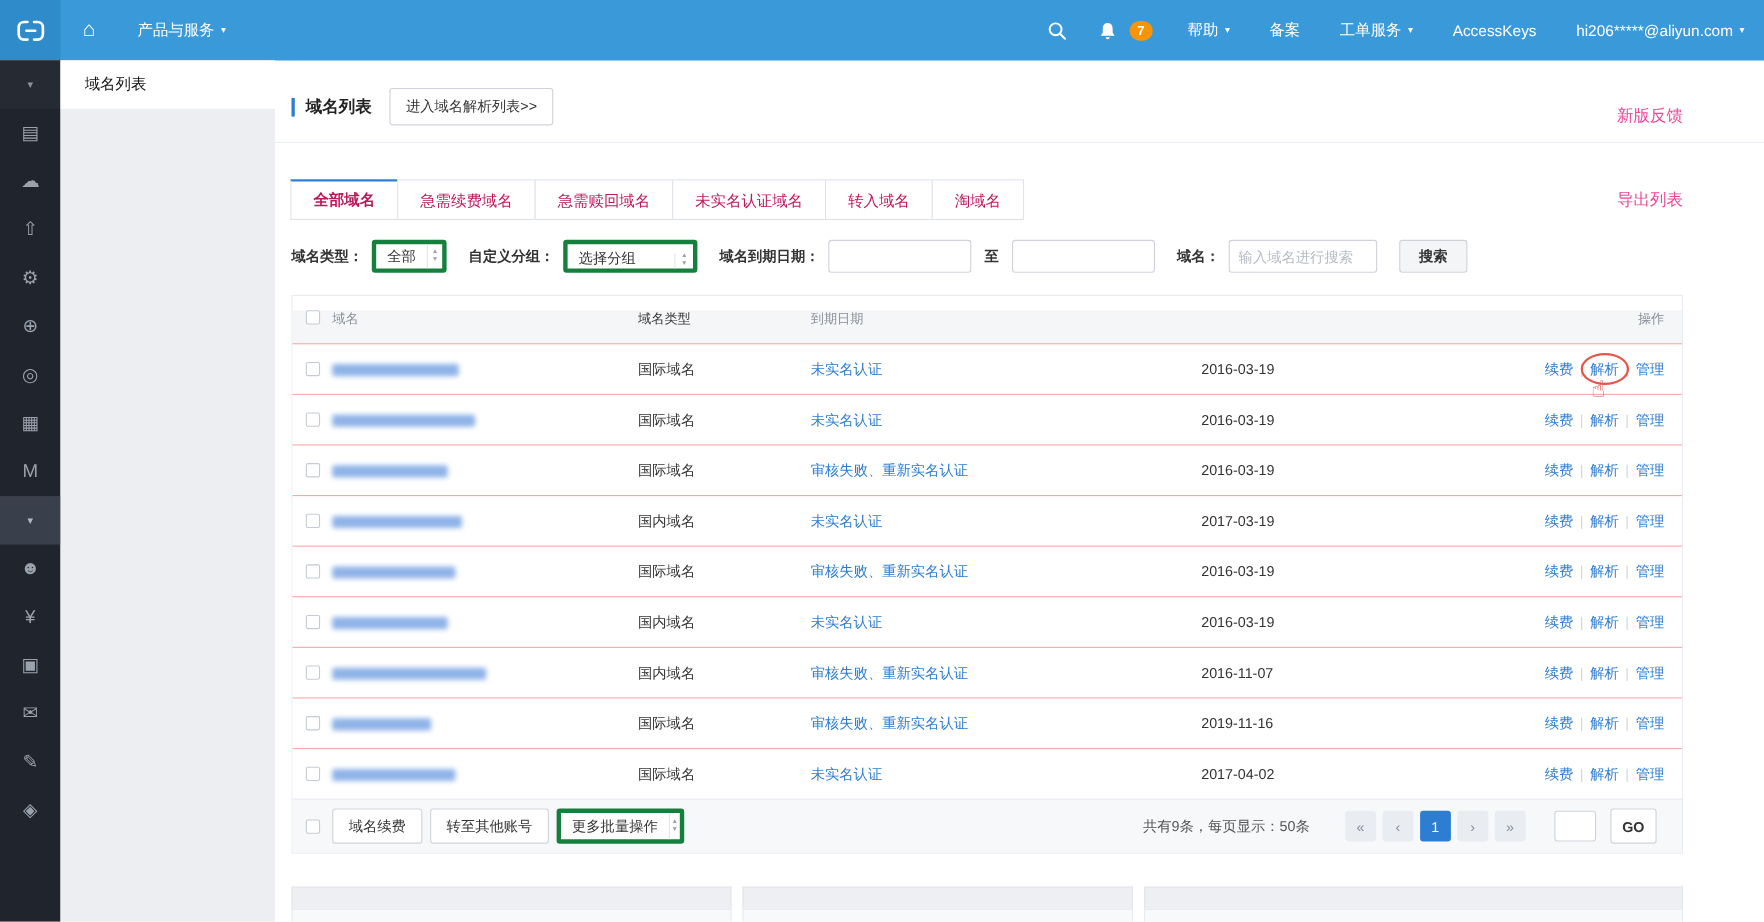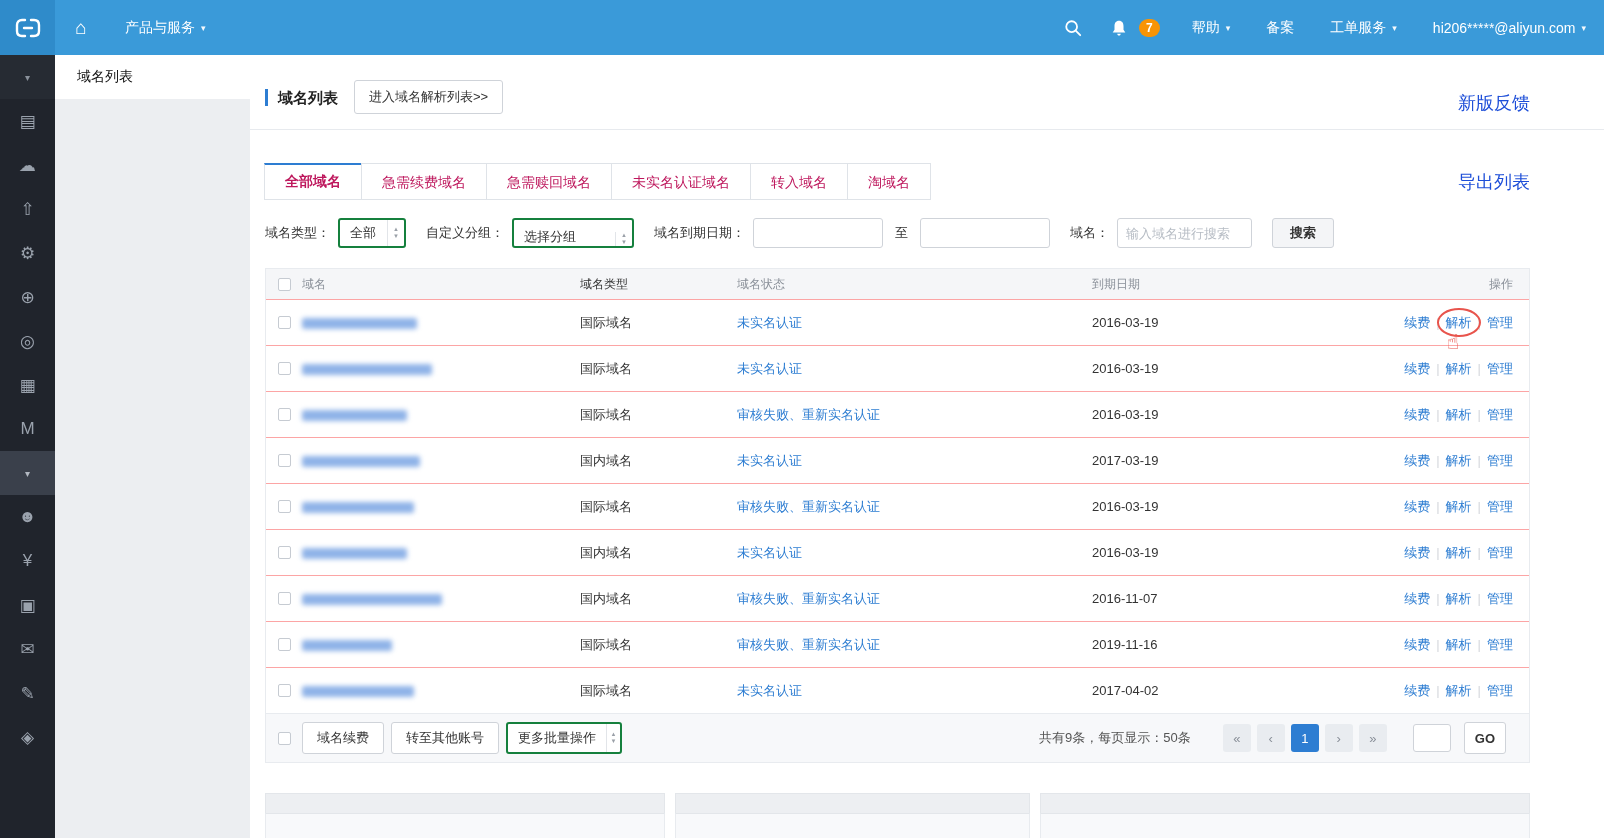--- a/index.html
+++ b/index.html
@@ -30,47 +30,47 @@
   .subnav-item { height:44px; display:flex; align-items:center; padding:0 22px; font-size:14px; color:#444; cursor:pointer; }
   .subnav-item.active { background:#fff; color:#111; }
 
   .main { flex:1; padding:0 74px 0 15px; overflow:hidden; }
 
   
   .page-head { margin-top:24px; display:flex; align-items:center; height:36px; }
   .page-title { font-size:15px; font-weight:bold; color:#222; padding-left:10px; border-left:3px solid #2d7dd2; line-height:17px; }
   .btn { height:34px; padding:0 14px; background:#fff; border:1px solid #cfd3d9; border-radius:3px; font-size:13px; color:#333; display:inline-flex; align-items:center; cursor:pointer; font-family:inherit; }
   .resolve-btn { margin-left:16px; }
-  a.link { color:#1d4ed8; font-size:18px; cursor:pointer; }
+  a.link { color:#ec4899; font-size:15px; cursor:pointer; }
   .feedback { margin-left:auto; align-self:flex-end; }
   .divider { border-bottom:1px solid #e7eaee; margin:14px -74px 0 -15px; }
 
   
   .tabs-row { margin-top:33px; display:flex; align-items:center; }
   .tab { height:37px; line-height:36px; padding:0 20px; border:1px solid #dfe3e8; margin-left:-1px; font-size:14px; background:#fff; cursor:pointer; color:#be185d; }
   .tab.active { border-top:2px solid #2d7dd2; line-height:33px; font-weight:bold; }
   .export { margin-left:auto; }
 
   
   .filters { margin-top:18px; display:flex; align-items:center; font-size:13px; color:#333; }
-  .f-label { margin-right:8px; white-space:nowrap; }
+  .f-label { margin-right:8px; white-space:nowrap;font-weight:bold; }
   .gap { width:20px; flex:none; }
-  .select { display:inline-flex; align-items:stretch; border:2px solid #15803d; border-radius:3px; background:#fff; height:30px; cursor:pointer; }
+  .select { display:inline-flex; align-items:stretch; border:4px solid #15803d; border-radius:3px; background:#fff; height:30px; cursor:pointer; }
   .sel-val { display:flex; align-items:center; padding:0 10px; font-size:13px; flex:1; white-space:nowrap; }
   .stepper { width:17px; border-left:1px solid #e2e5e9; display:flex; flex-direction:column; align-items:center; justify-content:center; color:#9aa0a8; font-size:6px; line-height:7px; }
   .w-type { width:68px; } .w-group { width:122px;align-items:flex-end; } .w-more { width:116px; height:32px; }
   .input { height:30px; border:1px solid #cfd3d9; border-radius:3px; padding:0 8px; font-size:13px; font-family:inherit; color:#ec4899; background:#fff; }
   .input::placeholder { color:#b6bcc4; }
   .w-date { width:130px; } .w-domain { width:135px; }
   .to-label { margin:0 12px; }
   .search-btn { height:30px; padding:0 17px; background:#f4f5f7; border:1px solid #cfd3d9; border-radius:3px; font-size:13px; font-weight:bold; color:#333; cursor:pointer; font-family:inherit; }
 
   
   .table { margin-top:20px; border:1px solid #e8ebef; }
-  .thead { display:flex; align-items:center; height:30px; background:#f5f6f8; font-size:12px; color:#8a9099; }
+  .thead { display:flex; align-items:flex-start; height:30px; background:#f5f6f8; font-size:12px; color:#8a9099;margin-top:13px; }
   .trow { display:flex; align-items:center; height:46px; border-top:1px solid #fca5a5; font-size:13px; background:#fff; }
   .c-check { width:36px; display:flex; justify-content:center; flex:none; }
   .c-domain { width:278px; flex:none; }
   .c-type { width:157px; flex:none; color:#333; }
   .c-status { width:355px; flex:none; }
   .c-date { width:210px; flex:none; }
   .c-ops { flex:1; text-align:right; padding-right:16px; white-space:nowrap; }
   .checkbox { width:13px; height:13px; border:1px solid #c6cbd2; border-radius:2px; background:#fff; display:inline-block; cursor:pointer; }
   .domain-mask { height:11px; border-radius:2px; background:#8fb3e8; filter:blur(2.5px); display:inline-block; vertical-align:middle; }
   .status-link, .op-link { color:#2d7dd2; font-size:13px; cursor:pointer; }
@@ -136,20 +136,23 @@
       <span class="caret">▾</span>
     </div>
     <div class="nav-item">
       <span>备案</span>
     </div>
     <div class="nav-item">
       <span>工单服务</span>
       <span class="caret">▾</span>
     </div>
     <div class="nav-item">
+      <span>AccessKeys</span>
+    </div>
+    <div class="nav-item">
       <span>hi206*****@aliyun.com</span>
       <span class="caret">▾</span>
     </div>
   </div>
 </div>
 
 <div class="app">
 
   <div class="sidebar">
 
@@ -286,21 +289,20 @@
     </div>
 
     <div class="table">
 
       <div class="thead">
         <span class="c-check">
             <span class="checkbox"></span>
           </span>
         <span class="c-domain">域名</span>
         <span class="c-type">域名类型</span>
-        <span class="c-status">域名状态</span>
         <span class="c-date">到期日期</span>
         <span class="c-ops">操作</span>
       </div>
 
         <div class="trow annotated">
           <span class="c-check">
             <span class="checkbox"></span>
           </span>
           <span class="c-domain"><span class="domain-mask" style="width: 115px;"></span></span>
           <span class="c-type">国际域名</span>

